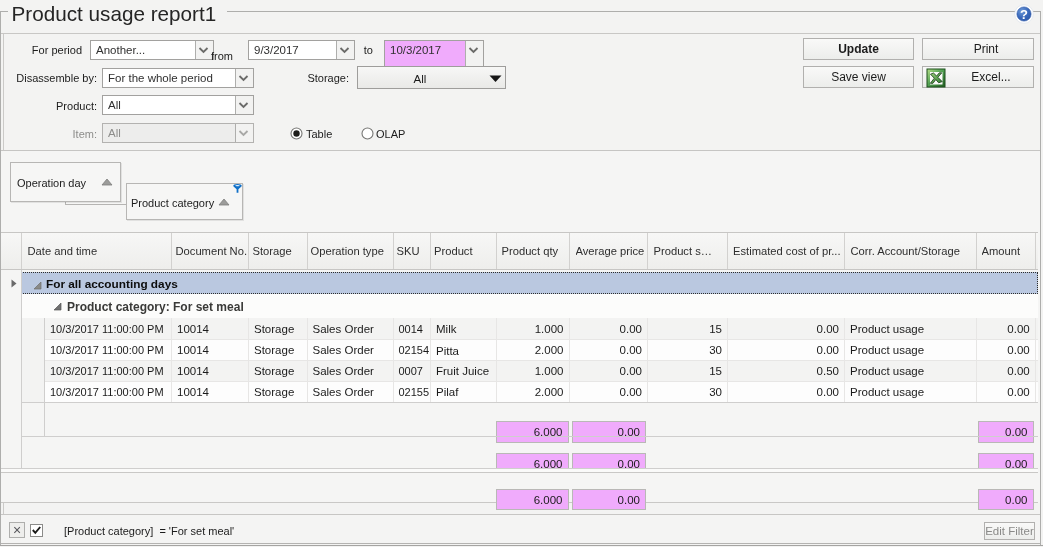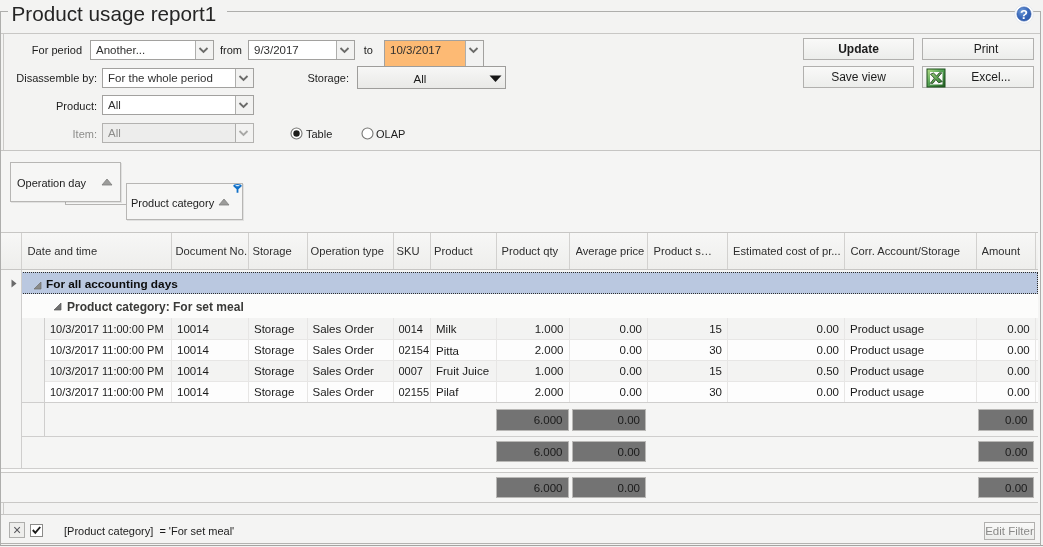--- a/index.html
+++ b/index.html
@@ -10,22 +10,22 @@
 .combo .v{position:absolute;left:5px;top:3px;font-size:11.5px;color:#303030;white-space:nowrap;}
 .cbtn{position:absolute;right:0;top:0;bottom:0;width:17px;background:#f2f2f1;border-left:1px solid #aeaeac;}
 .btn{position:absolute;box-sizing:border-box;border:1px solid #b1b0ae;
  background:linear-gradient(#f9f9f8,#ecedeb);font-size:11.5px;color:#1c1c1c;
  text-align:center;}
 .gbx{position:absolute;box-sizing:border-box;border:1px solid #b7b6b4;background:#f6f6f5;
  box-shadow:1px 1px 0 rgba(0,0,0,0.08);}
 .hc{position:absolute;font-size:11.2px;color:#2e2e2e;white-space:nowrap;overflow:hidden;
  text-overflow:ellipsis;line-height:14px;}
 .cell{position:absolute;font-size:11.5px;color:#1b1b1b;white-space:nowrap;line-height:14px;}
-.fbox{position:absolute;box-sizing:border-box;background:#737373;border:1px solid #b9b8b6;
- font-size:11.5px;color:#1b1b1b;text-align:right;}
+.fbox{position:absolute;box-sizing:border-box;background:#f0abfc;border:1px solid #b9b8b6;
+ font-size:11.5px;color:#1b1b1b;text-align:right;margin-top:12px;}
 .vln{position:absolute;width:1px;background:#d2d1cf;}
 </style></head><body>
 <div class="ab" style="left:0;top:11px;width:1px;height:535px;background:#aeaeac"></div>
 <div class="ab" style="left:1039.5px;top:11px;width:1px;height:535px;background:#aeaeac"></div>
 <div class="ab" style="left:0;top:11px;width:8px;height:1px;background:#aeaeac"></div>
 <div class="ab" style="left:227px;top:11px;width:813px;height:1px;background:#aeaeac"></div>
 <div class="ab" style="left:0;top:545px;width:1043px;height:1px;background:#a5a4a2"></div>
 <div class="ab" style="left:2.8px;top:34px;width:1px;height:509px;background:#cbcac8"></div>
 <div class="ab" style="left:11.5px;top:2px;font-size:20.7px;color:#252525;white-space:nowrap">Product usage report1</div>
 <svg class="ab" style="left:1014px;top:4px" width="20" height="20" viewBox="0 0 20 20">
@@ -43,31 +43,31 @@
 <div class="line" style="left:1px;top:33px;width:1039px;height:1px"></div>
 <div class="ab t" style="left:-38px;top:43px;width:120px;text-align:right;color:#1c1c1c">For period</div>
 <div class="combo" style="left:90px;top:40px;width:124px;height:20px;background:#fff;border-color:#a2a19f">
     <div class="v" style="color:#303030">Another...</div>
     <div class="cbtn">
       <svg width="15" height="18" viewBox="0 0 15 18" style="position:absolute;left:0;top:0">
         <path d="M3.5 7 L7.5 11 L11.5 7" fill="none" stroke="#6b6b69" stroke-width="1.8"></path>
       </svg>
     </div>
   </div>
-<div class="ab t" style="left:202px;top:43px;width:40px;text-align:right;color:#1c1c1c">from</div>
+<div class="ab t" style="left:202px;top:49px;width:40px;text-align:center;color:#1c1c1c">from</div>
 <div class="combo" style="left:248px;top:40px;width:107px;height:20px;background:#fff;border-color:#a2a19f">
     <div class="v" style="color:#303030">9/3/2017</div>
     <div class="cbtn">
       <svg width="15" height="18" viewBox="0 0 15 18" style="position:absolute;left:0;top:0">
         <path d="M3.5 7 L7.5 11 L11.5 7" fill="none" stroke="#6b6b69" stroke-width="1.8"></path>
       </svg>
     </div>
   </div>
 <div class="ab t" style="left:343px;top:43px;width:30px;text-align:right;color:#1c1c1c">to</div>
-<div class="combo" style="left:384px;top:40px;width:100px;height:28px;background:#fdba74;border-color:#a2a19f">
+<div class="combo" style="left:384px;top:40px;width:100px;height:28px;background:#f0abfc;border-color:#a2a19f">
     <div class="v" style="color:#303030">10/3/2017</div>
     <div class="cbtn">
       <svg width="15" height="18" viewBox="0 0 15 18" style="position:absolute;left:0;top:0">
         <path d="M3.5 7 L7.5 11 L11.5 7" fill="none" stroke="#6b6b69" stroke-width="1.8"></path>
       </svg>
     </div>
   </div>
 <div class="ab t" style="left:-23px;top:71px;width:120px;text-align:right;color:#1c1c1c">Disassemble by:</div>
 <div class="combo" style="left:102px;top:68px;width:152px;height:20px;background:#fff;border-color:#a2a19f">
     <div class="v" style="color:#303030">For the whole period</div>

